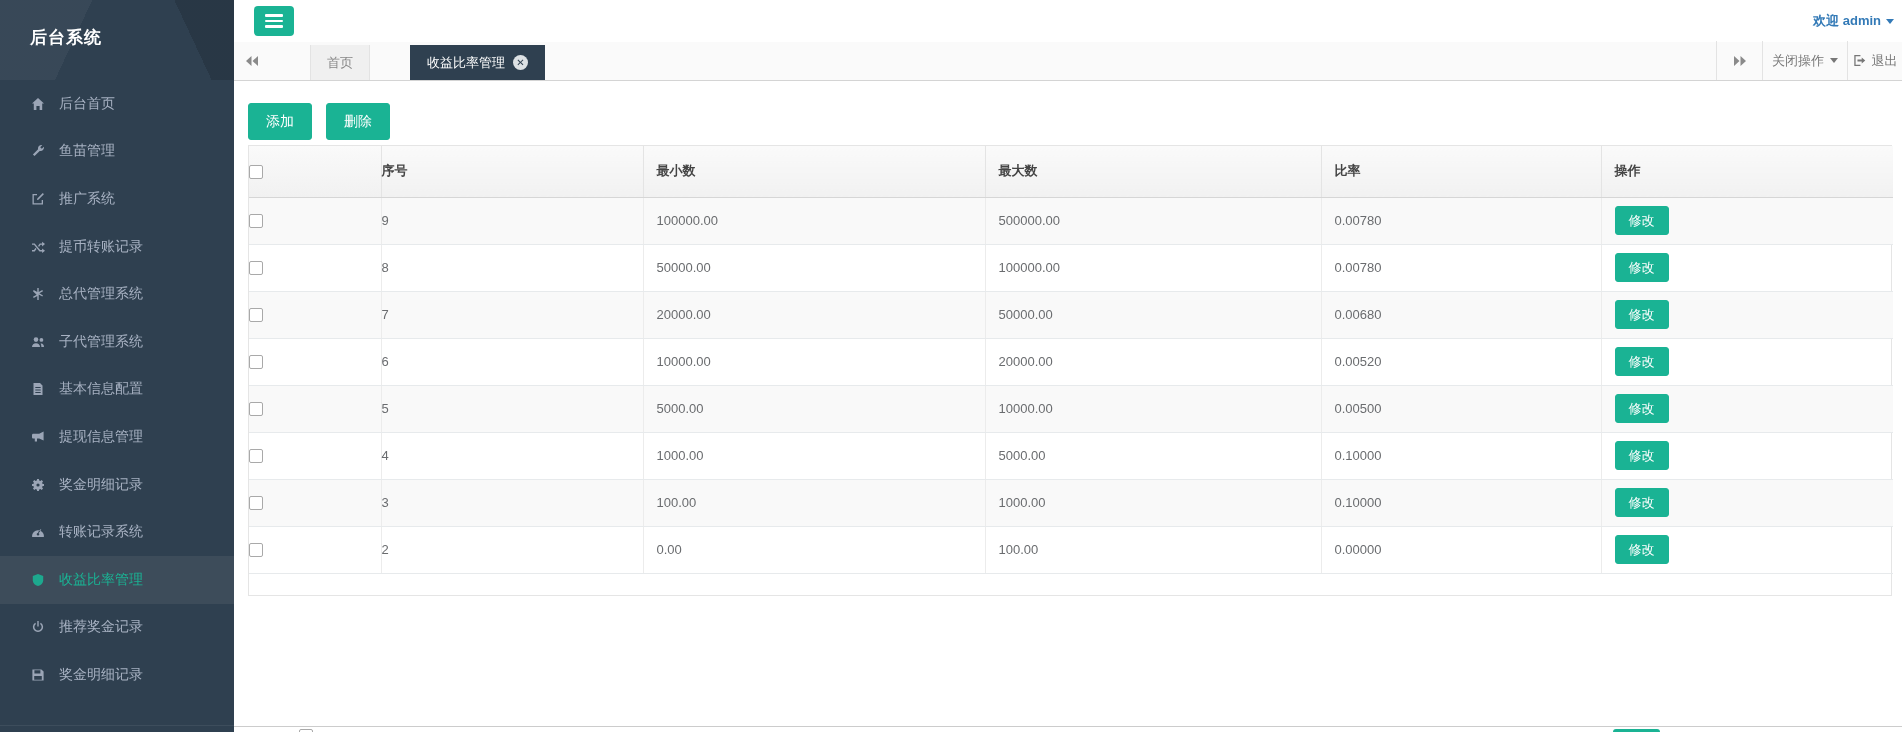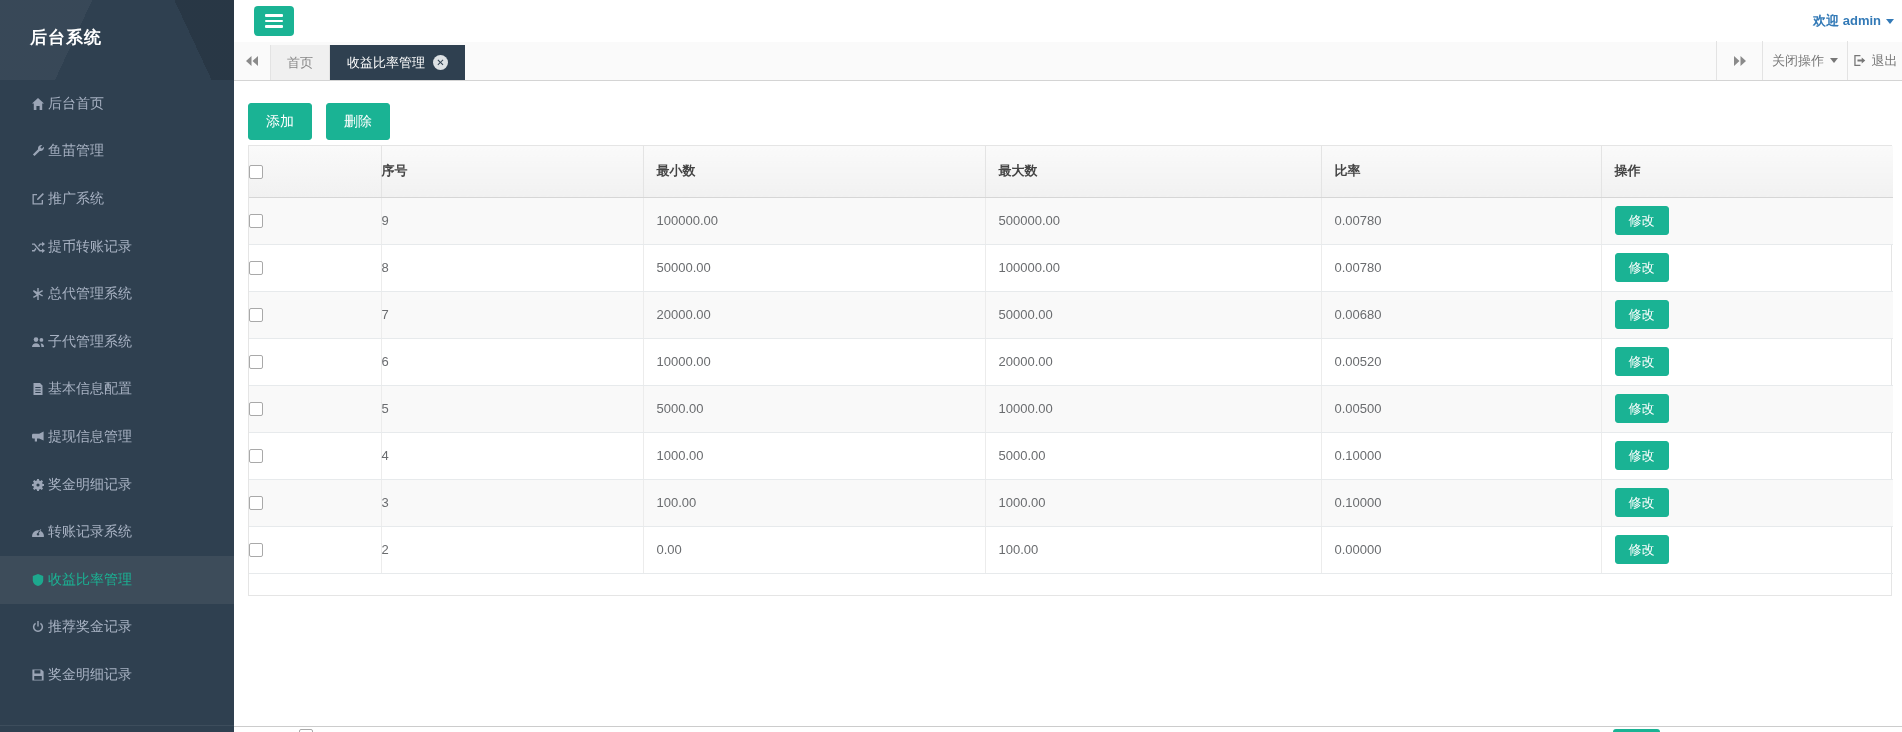--- a/index.html
+++ b/index.html
@@ -13,21 +13,21 @@
   .sidebar { position:absolute; left:0; top:0; width:234px; height:732px; background:#2f4050; z-index:3; }
   .brand {
     height:80px; padding:26px 0 0 30px; color:#fff; font-size:17px; font-weight:bold; letter-spacing:1px;
     background:
       linear-gradient(115deg, rgba(255,255,255,.045) 0 34%, rgba(255,255,255,0) 34%),
       linear-gradient(245deg, rgba(0,0,0,.14) 0 22%, rgba(0,0,0,0) 22%),
       #2f4050;
   }
   .nav { position:absolute; top:80px; left:0; right:0; }
   .nav-item {
-    height:47.6px; display:flex; align-items:center; gap:2px; padding-left:30px;
+    height:47.6px; display:flex; align-items:center; gap:13px; padding-left:30px;
     color:#a7b1c2; font-size:14px; cursor:pointer; text-decoration:none;
   }
   .nav-item .nico { width:16px; display:flex; justify-content:center; opacity:.9; }
   .nav-item.active { background:#3d4c5a; color:#1ab394; }
   .sidebar:after { content:""; position:absolute; left:0; right:0; top:725px; height:1px; background:rgba(255,255,255,.07); }
 
   
   .main { position:absolute; left:234px; top:0; width:1668px; height:616px; background:#b91c1c; }
 
   .topbar { position:relative; height:42px; background:#fff; }
@@ -43,21 +43,21 @@
   }
 
   .tabbar {
     position:relative; height:39px; background:#fafafa; border-bottom:1px solid #d4d4d4;
     display:flex; align-items:flex-end;
   }
   .tab-scroll { height:39px; width:36px; display:flex; align-items:center; justify-content:center; color:#8a8a8a; cursor:pointer; }
   .tab {
     height:35px; display:flex; align-items:center; justify-content:center; gap:8px;
     font-size:13px; color:#888; background:#f0f0f0; border-left:1px solid #e3e3e3; border-right:1px solid #e3e3e3;
-    padding:0 16px; cursor:pointer; white-space:nowrap;
+    padding:0 16px; cursor:pointer; white-space:nowrap;margin-left:40px;
   }
   .tab.active { background:#2f4050; color:#fff; border-color:#2f4050; }
   .tab .tclose {
     width:15px; height:15px; border-radius:50%; background:#dde1e4; color:#2f4050;
     font-size:10px; font-weight:bold; line-height:15px; text-align:center; cursor:pointer;
   }
   .tab-spacer { flex:1; }
   .tab-tool { height:39px; display:flex; align-items:center; justify-content:center; color:#777; font-size:13px; cursor:pointer; gap:6px; }
   .tt-fwd { width:46px; border-left:1px solid #e3e3e3; color:#8a8a8a; }
   .tt-ops { width:85px; border-left:1px solid #e3e3e3; }

